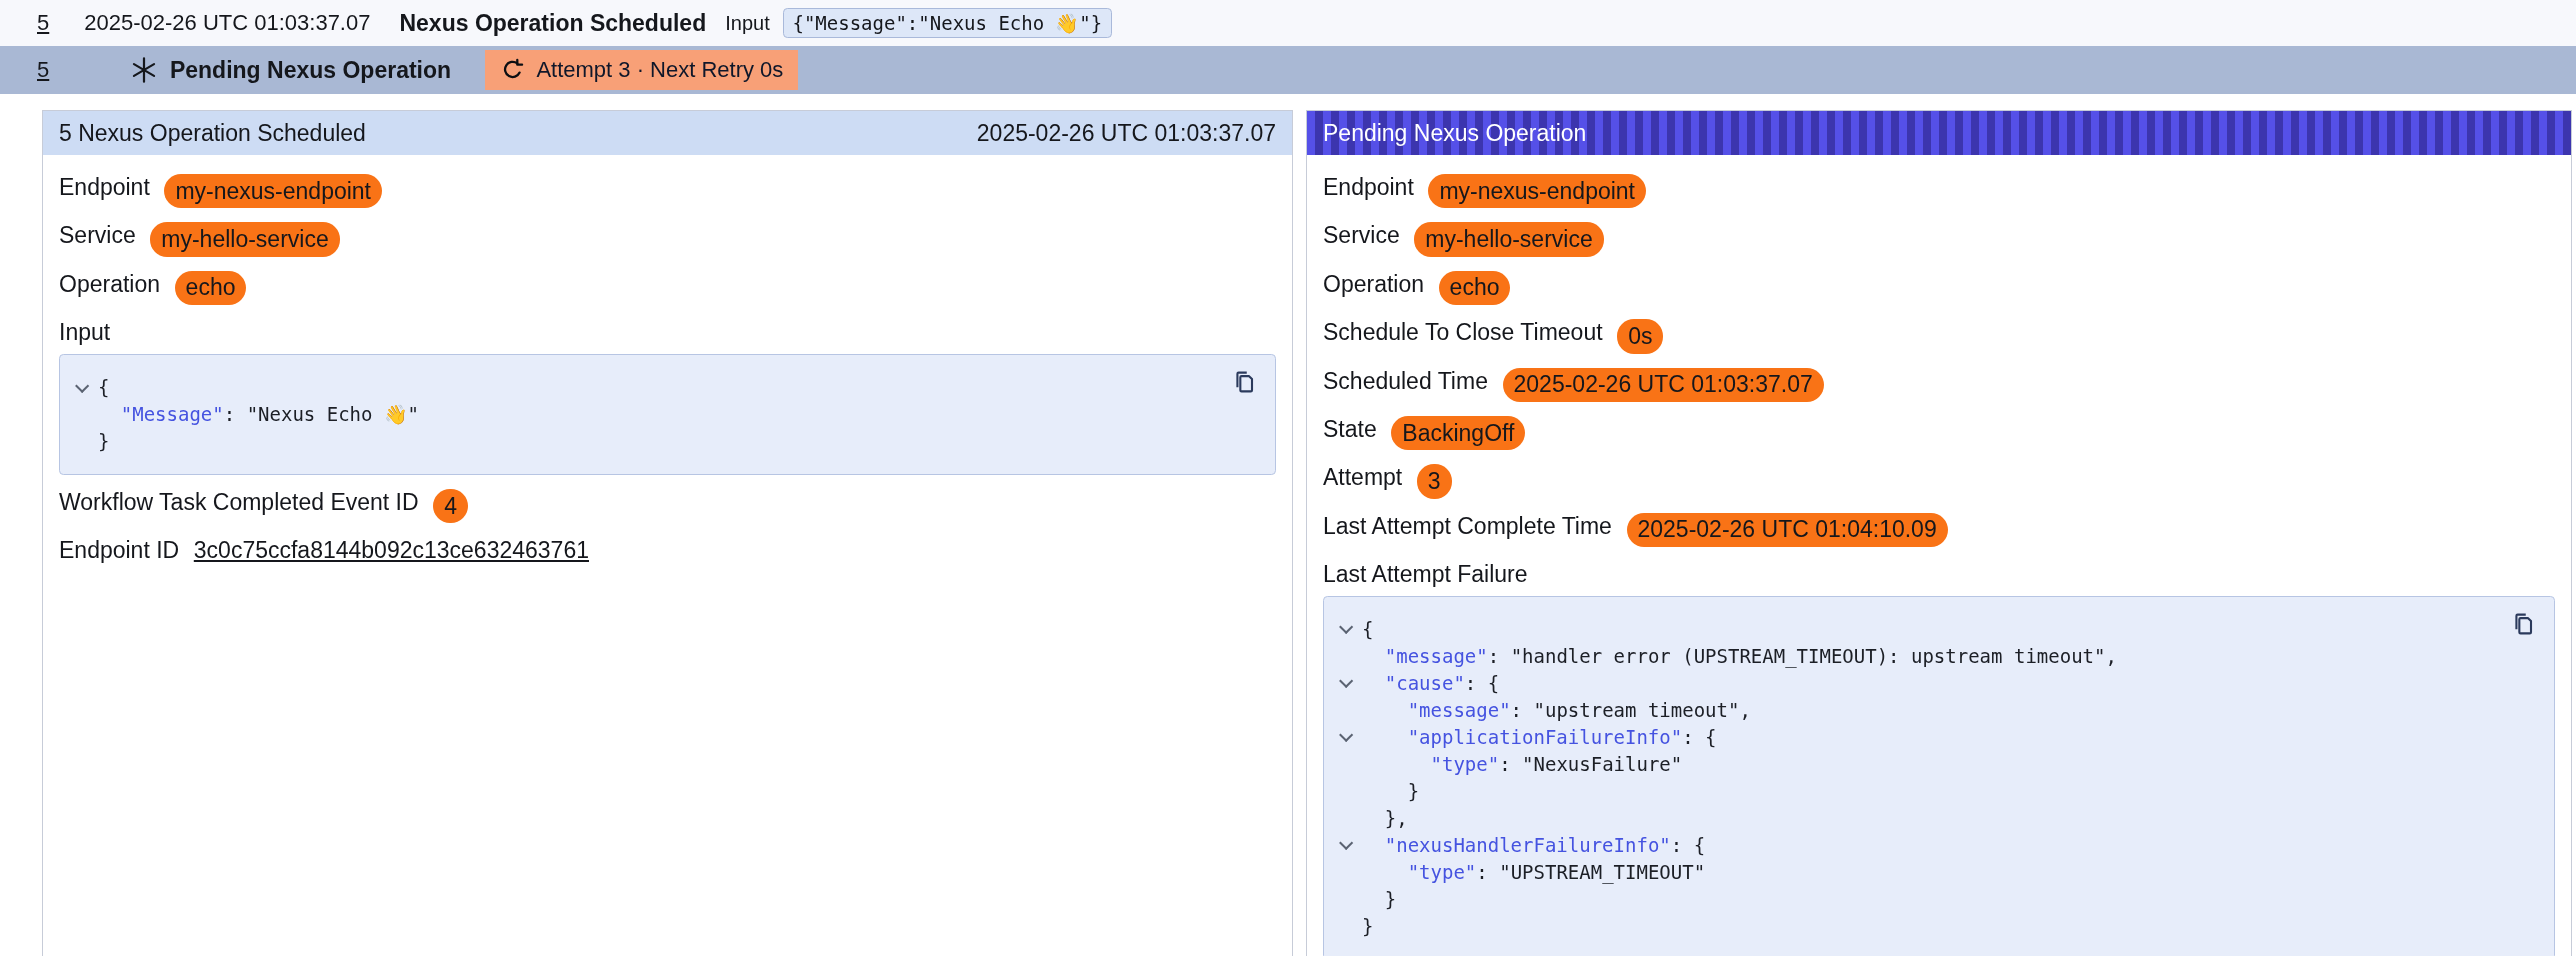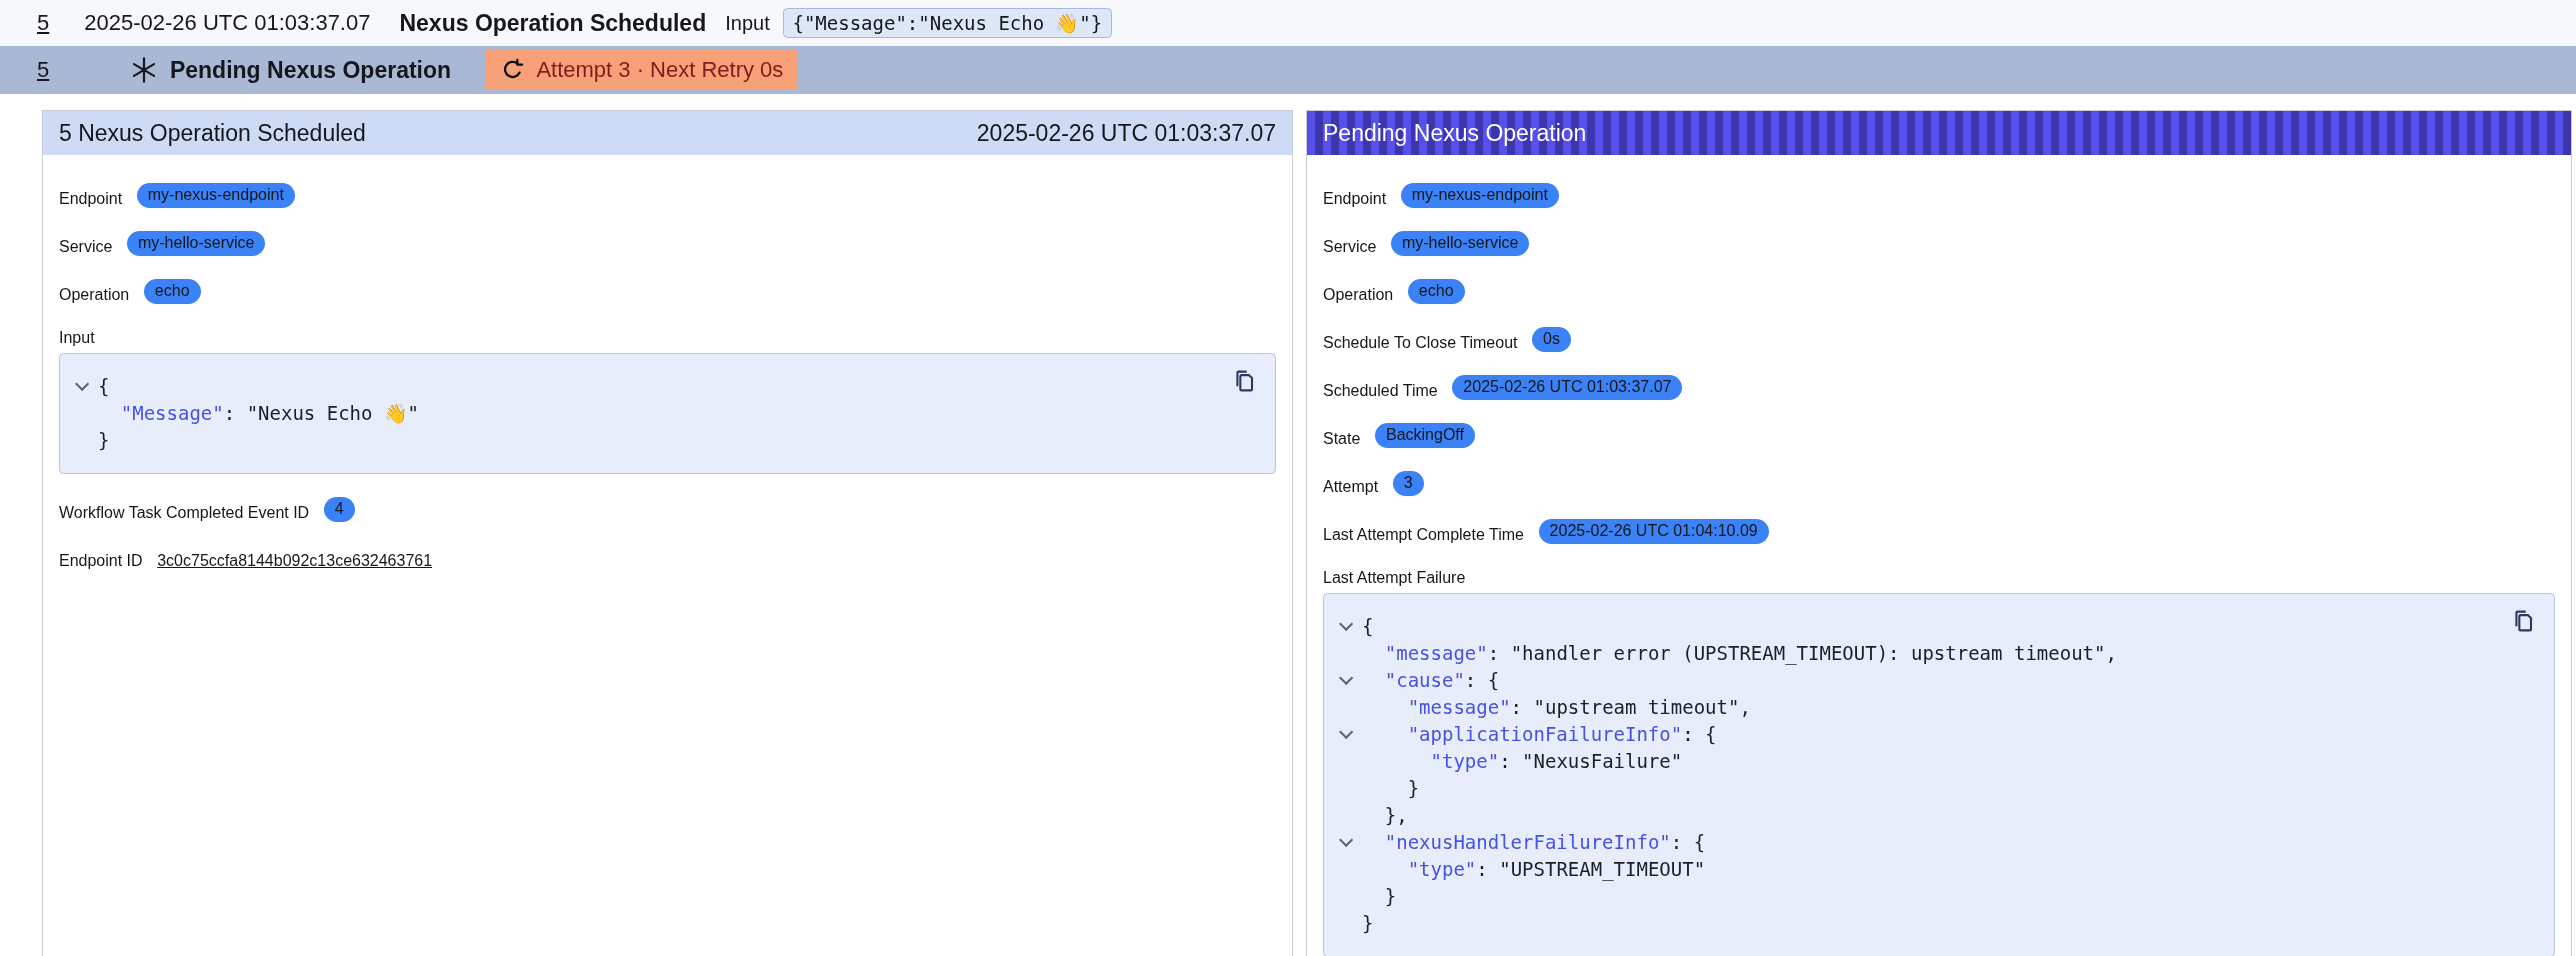--- a/index.html
+++ b/index.html
@@ -22,40 +22,40 @@
   .eid { margin-left:37px; text-decoration:underline; cursor:pointer; }
   .etime { margin-left:35px; }
   .etitle { font-weight:700; font-size:23px;text-align:right; }
   .erow1 .etitle { margin-left:29px; }
   .einput-label { margin-left:19px; font-size:20px; }
   .einput-badge { margin-left:13px; font-family:"DejaVu Sans Mono", monospace; font-size:19px;
                   background:#dde7f8; border:1.5px solid #a9b9da; border-radius:4.4px; padding:2.2px 8.8px; }
   .ast-icon { margin-left:81px; width:28px; height:28px; display:inline-flex; }
   .erow2 .etitle { margin-left:11.7px; }
   .attempt-badge { margin-left:34px; display:inline-flex; align-items:flex-end; gap:11.7px;
-                   background:#f8a077; padding:6.6px 14.6px; font-size:22px; color:#7f1d1d; }
+                   background:#f8a077; padding:6.6px 14.6px; font-size:22px; color:#0f172a; }
   .retry-icon { width:25px; height:25px; display:inline-flex; }
 
   
   .panel { position:absolute; top:110px; bottom:0; background:#ffffff;
            border:1.5px solid #c7ccd8; border-bottom:none; }
   .panel-left  { left:42px;   width:1251px; }
   .panel-right { left:1306px; width:1266px; }
   .panel-header { height:44px; display:flex; align-items:center; justify-content:space-between;
                   padding:0 16px; font-size:23px; font-weight:500; color:#15171c; }
   .panel-left .panel-header { background:#cddcf4; }
   .panel-right .panel-header { background:repeating-linear-gradient(90deg,#5550e8 0 8px,#3c35ae 8px 16px);
                   color:#ffffff; }
   .panel-body { padding:19px 10.3px 14.6px 16px; }
 
-  .field { display:flex; align-items:flex-end; min-height:34px; margin-bottom:14px;
-           font-size:16px; color:#15171c; }
+  .field { display:flex; align-items:flex-start; min-height:34px; margin-bottom:14px;
+           font-size:23px; color:#15171c; }
   .field.label-only { margin-bottom:5.9px; min-height:29px; }
   .flabel { margin-right:14.6px; white-space:nowrap; }
-  .badge { background:#3b82f6; border-radius:17px; padding:3.7px 11px; white-space:nowrap; }
+  .badge { background:#f97316; border-radius:17px; padding:3.7px 11px; white-space:nowrap; }
   .link-value { text-decoration:underline; cursor:pointer; }
 
   
   .codeblock { position:relative; background:#e7edfa; border:1.5px solid #b7c5e3; border-radius:4.4px;
                padding:19px 51px 19px 5.9px; margin:0 5.9px 14px 0;
                font-family:"DejaVu Sans Mono", monospace; font-size:19px; line-height:27px; color:#1c1f26; }
   .codeline { display:flex; white-space:pre; }
   .gutter { flex:0 0 32px; display:flex; justify-content:center; align-items:flex-start; }
   .caret { width:10.3px; height:10.3px; border-right:2.2px solid #5b6372; border-bottom:2.2px solid #5b6372;
            transform:rotate(45deg); margin-top:6.6px; cursor:pointer; }

